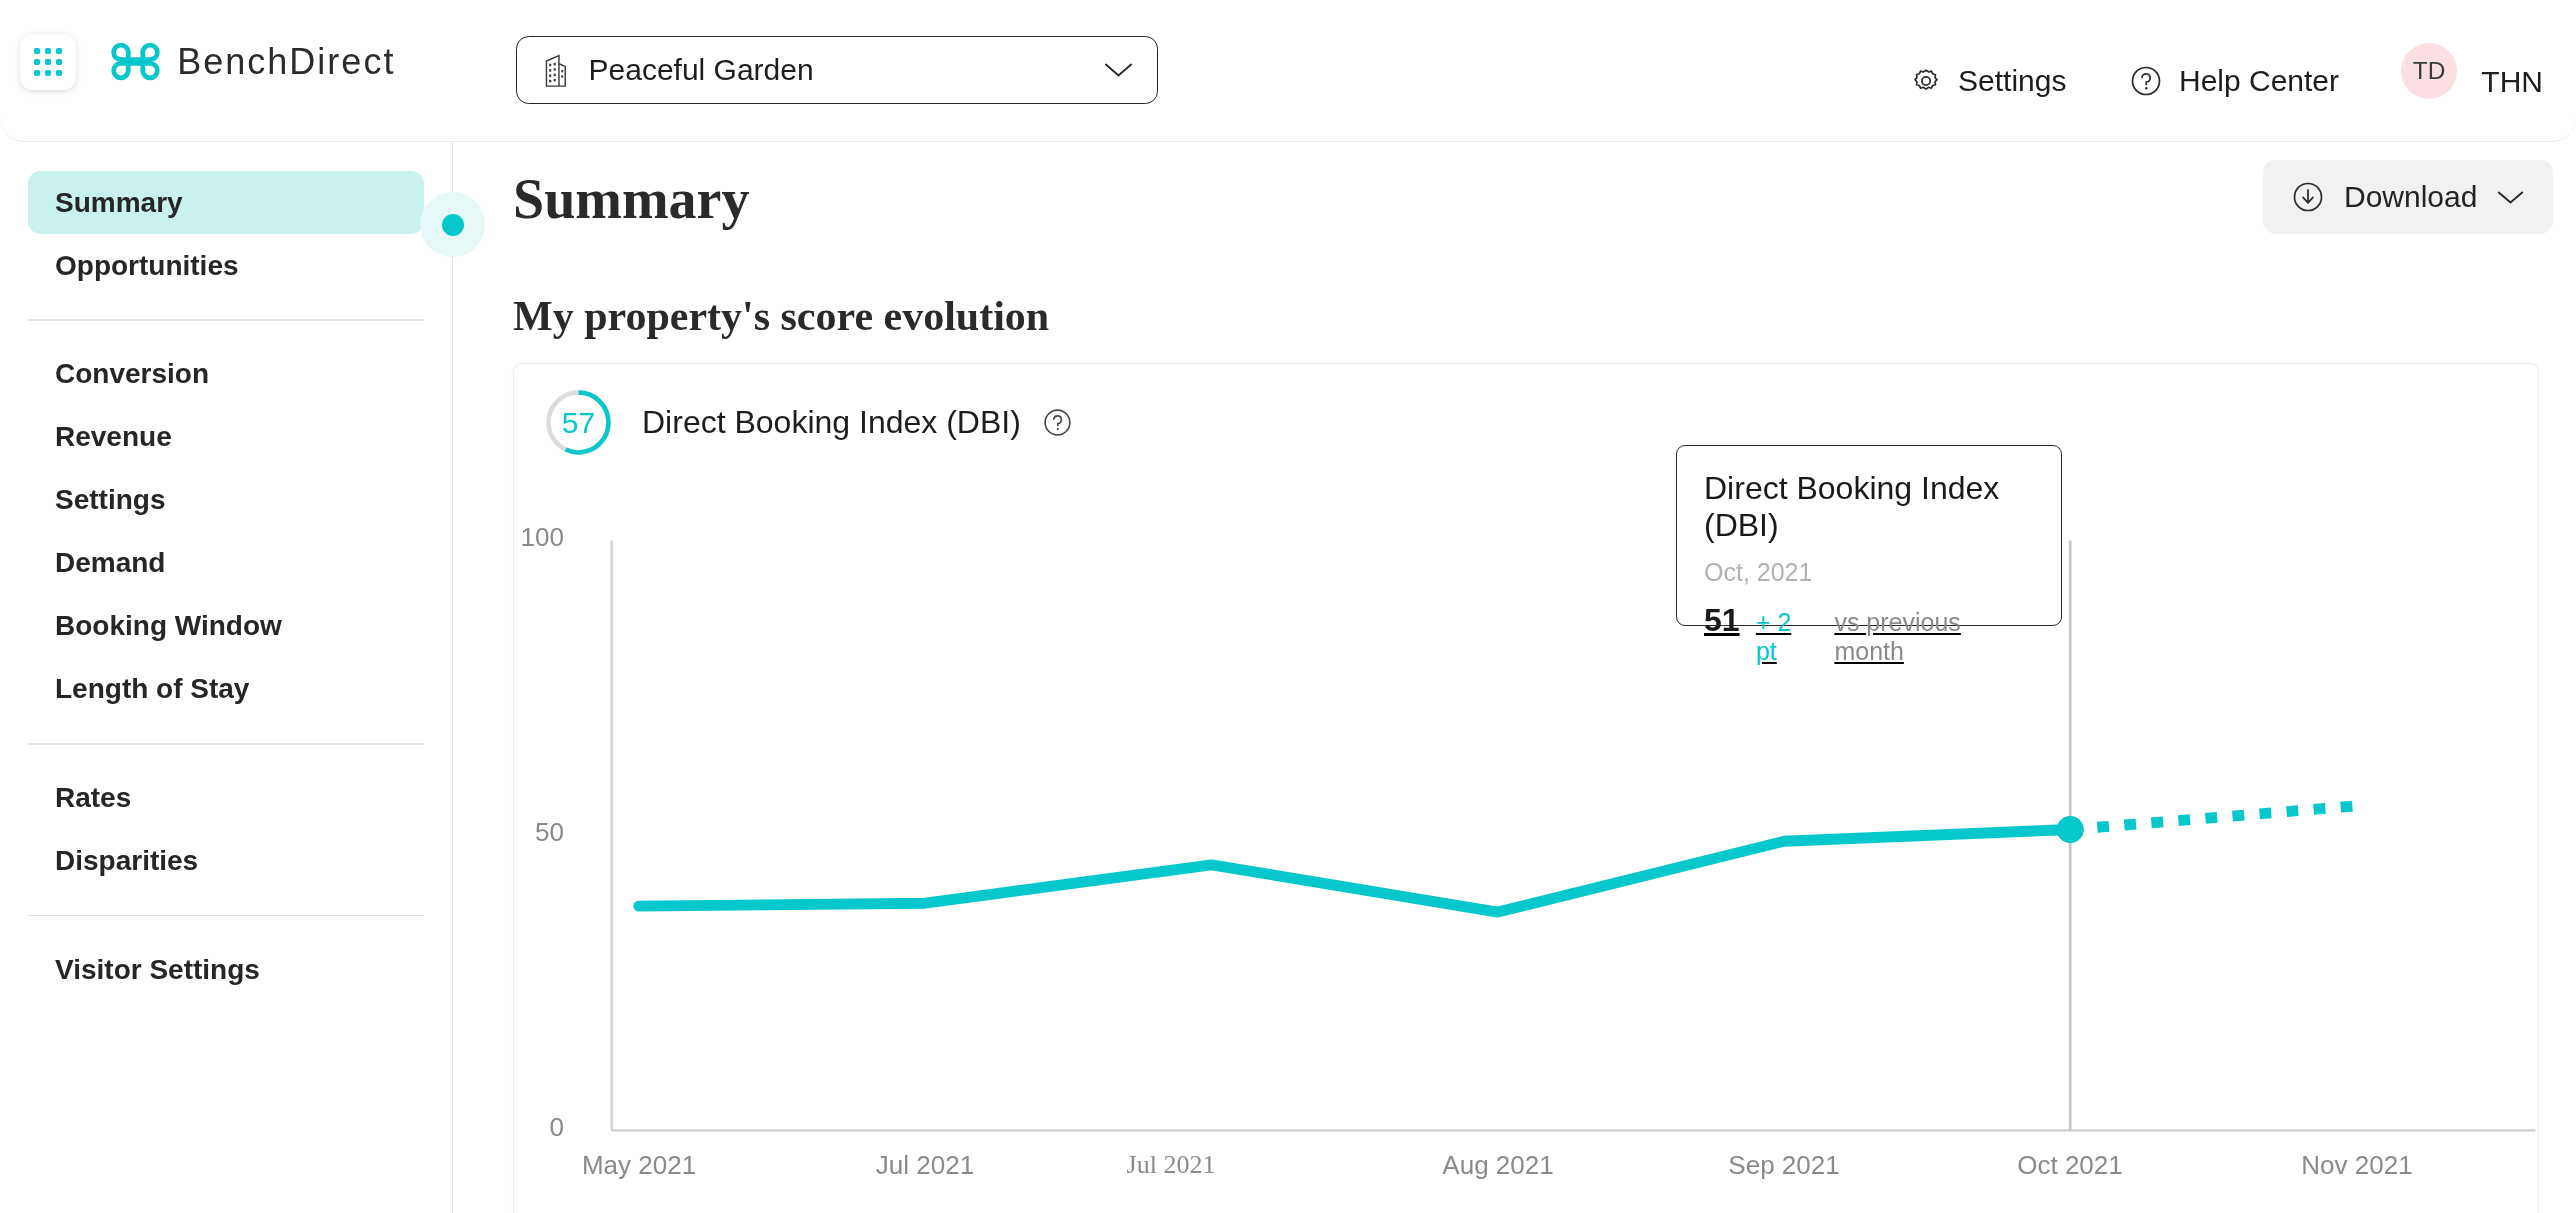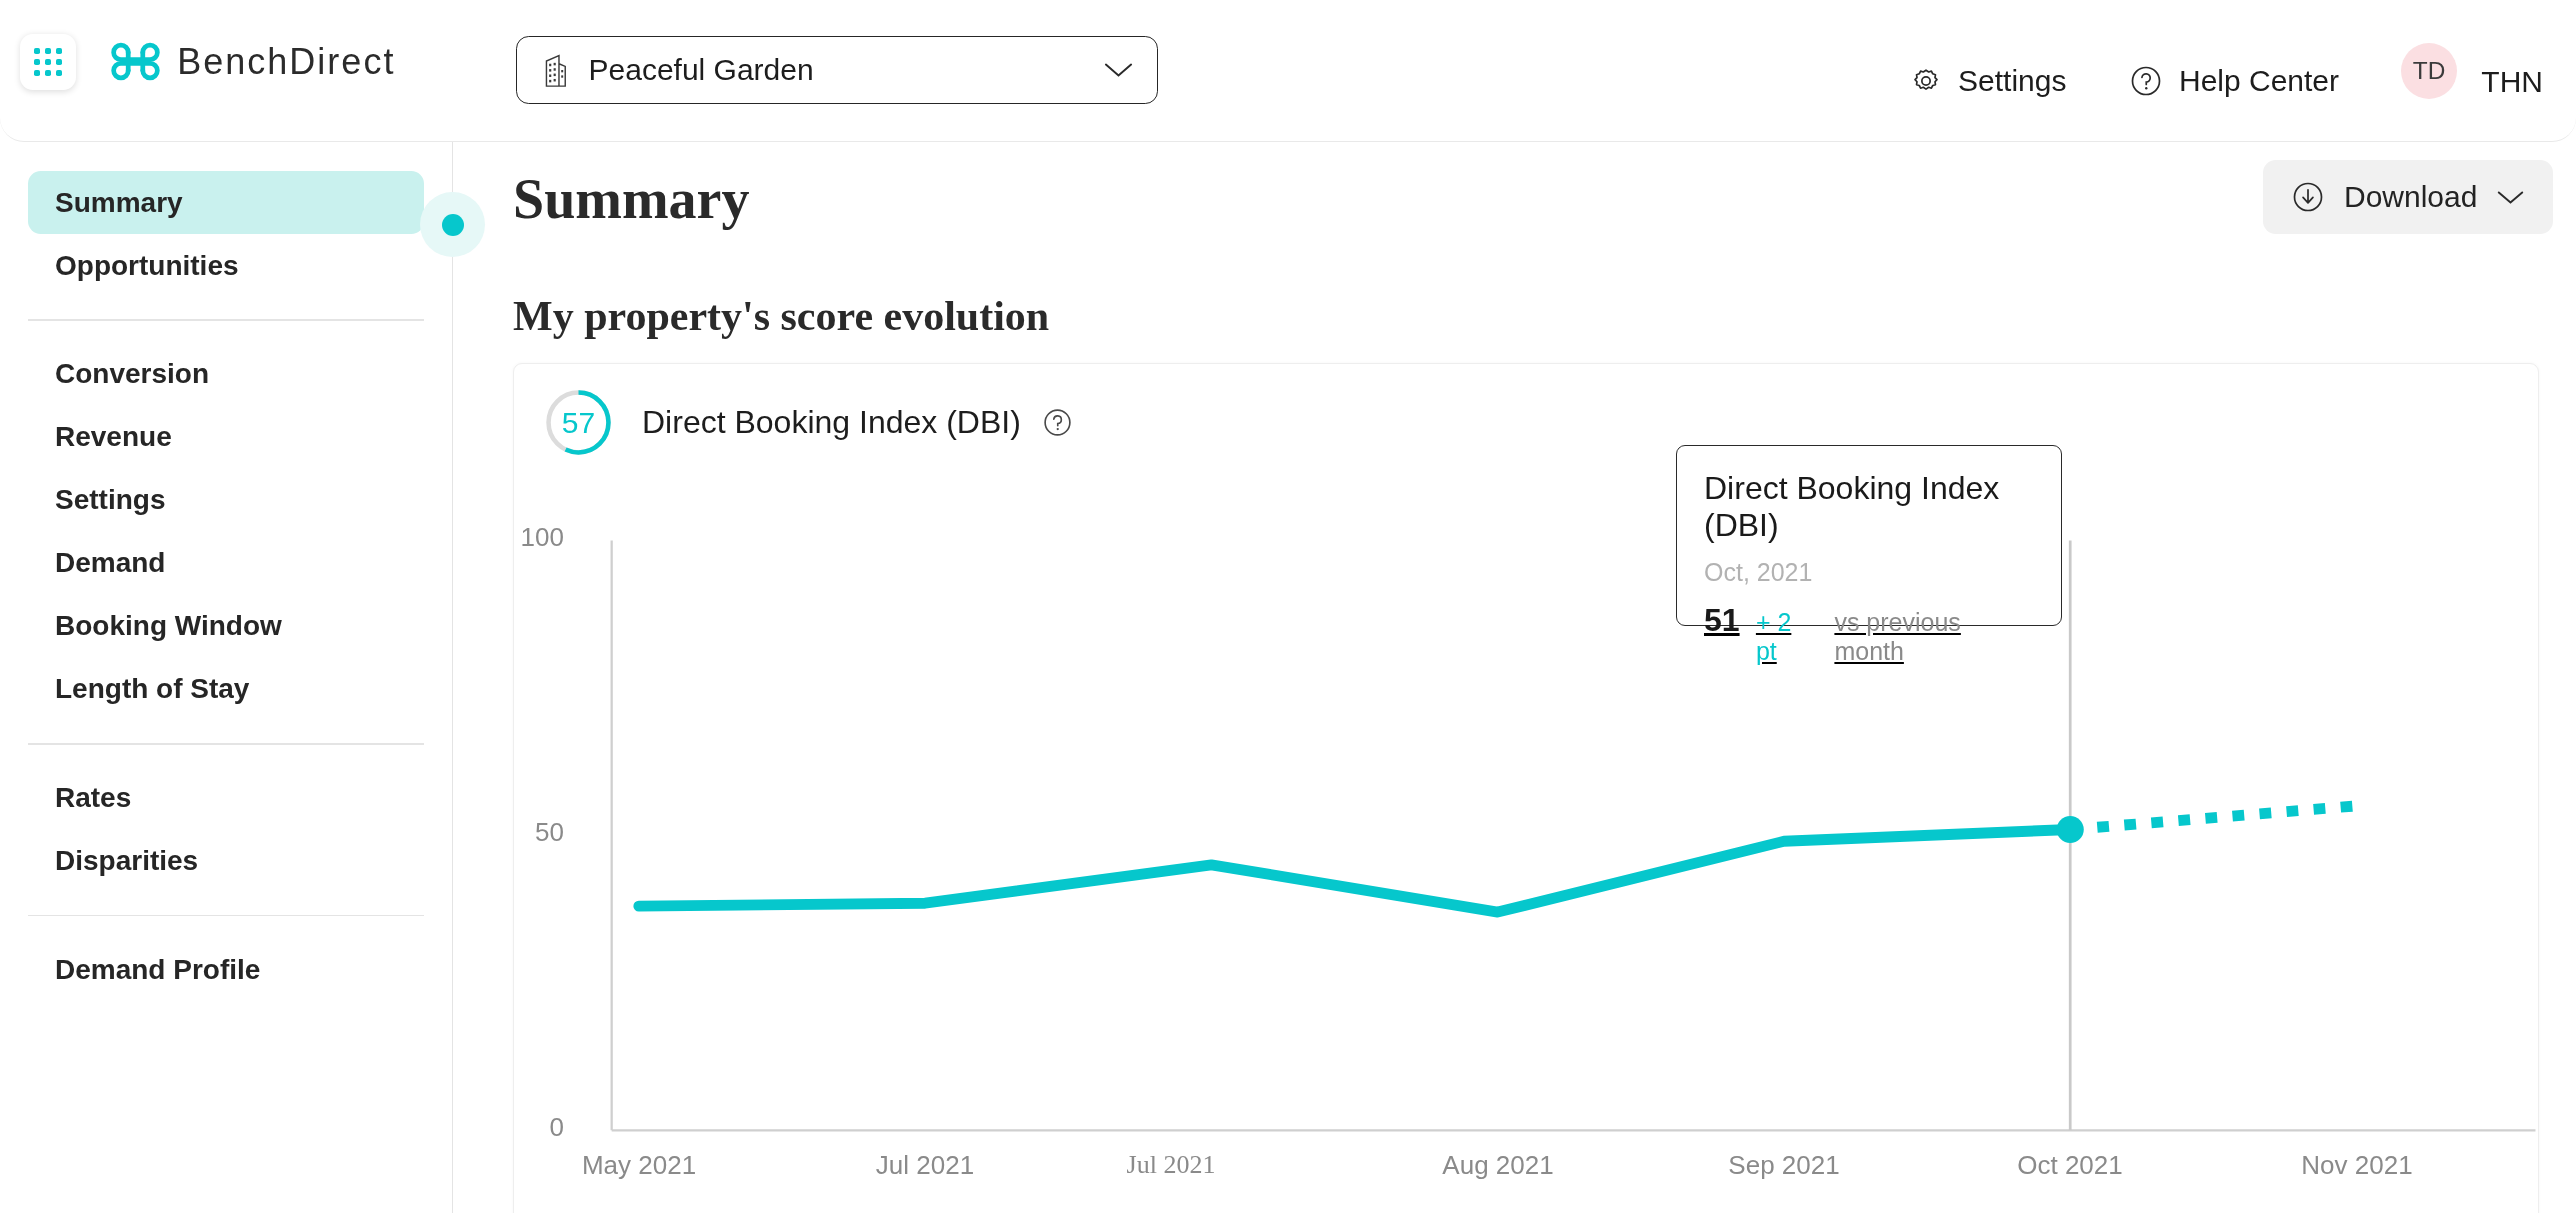--- a/index.html
+++ b/index.html
@@ -263,21 +263,21 @@
   <div class="nav-item">
     <span>Rates</span>
   </div>
   <div class="nav-item">
     <span>Disparities</span>
   </div>
 
   <div class="nav-div"></div>
 
   <div class="nav-item">
-    <span>Demand Profile</span>
+    <span>Visitor Settings</span>
   </div>
 </div>
 
 <div class="active-dot-wrap">
   <div class="active-dot"></div>
 </div>
 
 <div class="main">
 
   <div class="page-title">Summary</div>

